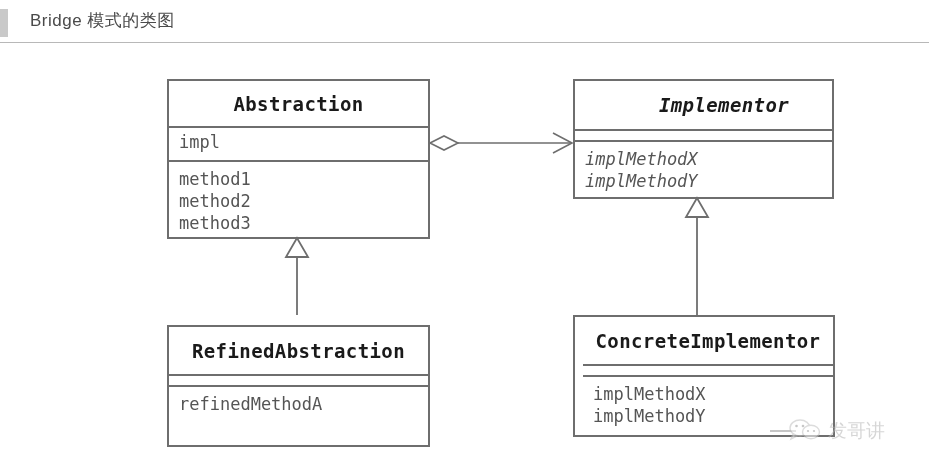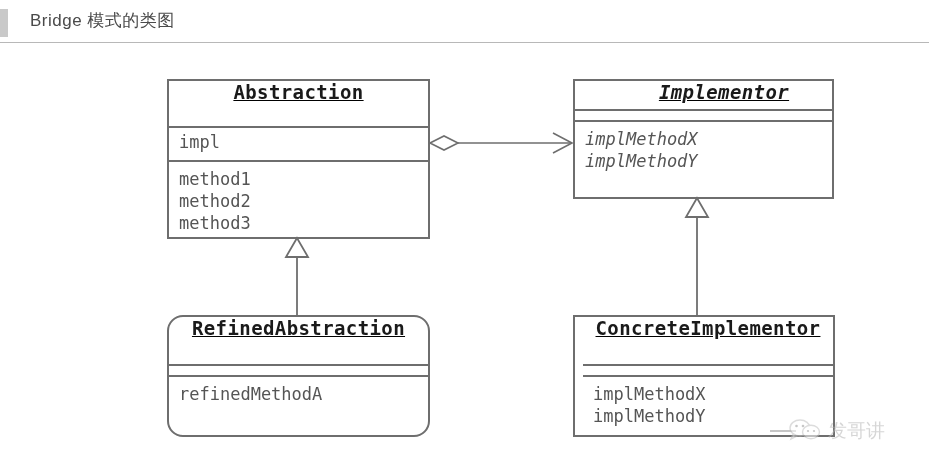--- a/index.html
+++ b/index.html
@@ -70,22 +70,22 @@
     box-sizing: border-box;
     background: #ffffff;
     border: 2px solid #6e6e6e;
   }
   .uml-compartment {
     box-sizing: border-box;
     position: relative;
   }
   .uml-name-compartment {
     display: flex;
+    align-items: center;
     justify-content: center;
-    text-decoration: underline;
   }
   .uml-divider {
     border-top: 2px solid #6e6e6e;
   }
   .uml-class-name {
     font-family: "DejaVu Sans Mono", "Liberation Mono", monospace;
     font-weight: bold;
     font-size: 19px;
     color: #1a1a1a;
     letter-spacing: 0.4px;
@@ -169,31 +169,31 @@
         <div class="uml-member">impl</div>
       </div>
       <div class="uml-compartment uml-divider uml-members" style="height:77px;">
         <div class="uml-member">method1</div>
         <div class="uml-member">method2</div>
         <div class="uml-member">method3</div>
       </div>
     </div>
 
     <div class="uml-class" style="left:573px; top:36px; width:261px; height:120px;">
-      <div class="uml-compartment uml-name-compartment" style="height:28px;margin-left:41px;">
+      <div class="uml-compartment uml-name-compartment" style="height:48px;margin-left:41px;">
         <span class="uml-class-name abstract">Implementor</span>
       </div>
       <div class="uml-compartment uml-divider uml-empty" style="height:11px;"></div>
       <div class="uml-compartment uml-divider uml-members" style="height:60px;">
         <div class="uml-member abstract">implMethodX</div>
         <div class="uml-member abstract">implMethodY</div>
       </div>
     </div>
 
-    <div class="uml-class" style="left:167px; top:272px; width:263px; height:122px;border-radius:16px;">
+    <div class="uml-class" style="left:167px; top:282px; width:263px; height:122px;">
       <div class="uml-compartment uml-name-compartment" style="height:47px;">
         <span class="uml-class-name">RefinedAbstraction</span>
       </div>
       <div class="uml-compartment uml-divider uml-empty" style="height:11px;"></div>
       <div class="uml-compartment uml-divider uml-members" style="height:56px;">
         <div class="uml-member">refinedMethodA</div>
       </div>
     </div>
 
     <div class="uml-class" style="left:573px; top:272px; width:262px; height:122px;padding-left:8px;">

